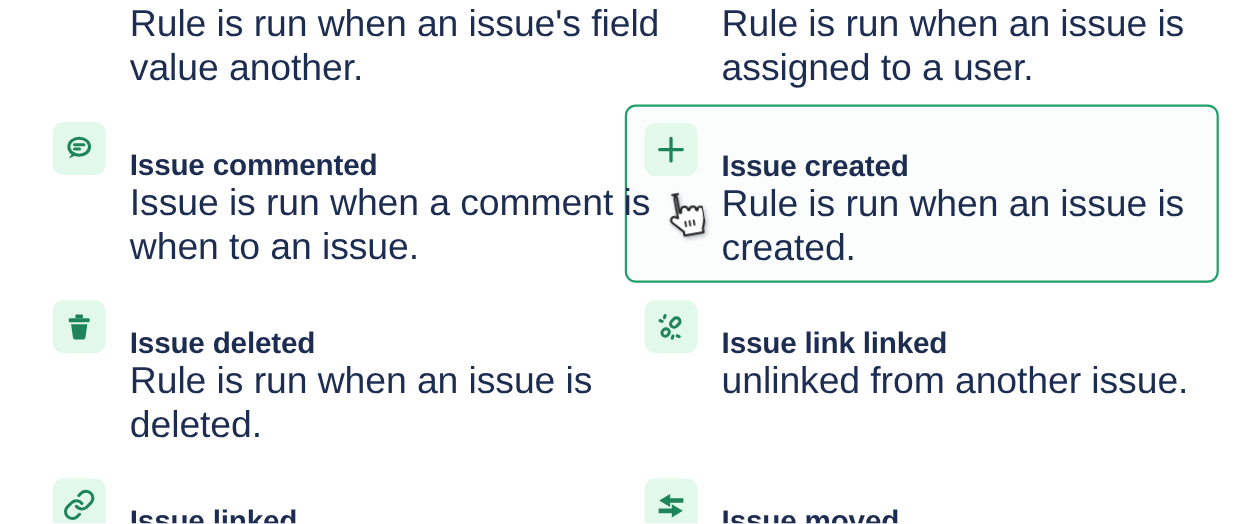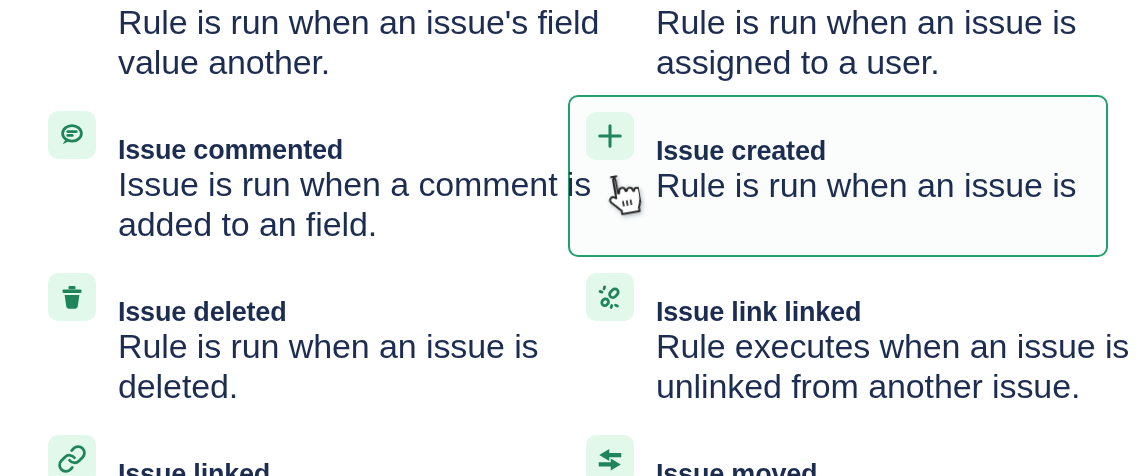--- a/index.html
+++ b/index.html
@@ -69,33 +69,34 @@
       <svg width="30" height="30" viewBox="0 0 24 24">
         <ellipse cx="12" cy="10.7" rx="7.5" ry="6.2" fill="none" stroke="currentColor" stroke-width="2.2"></ellipse>
         <path d="M7.6 14.6 L4.5 19.3 L10.8 16.3 Z" fill="currentColor"></path>
         <line x1="8.6" y1="9.2" x2="15.4" y2="9.2" stroke="currentColor" stroke-width="2.2" stroke-linecap="round"></line>
         <line x1="8.6" y1="12.3" x2="12.2" y2="12.3" stroke="currentColor" stroke-width="2.2" stroke-linecap="round"></line>
       </svg>
     </div>
     <div class="title">Issue commented</div>
     <div class="desc">
       <div>Issue is run when a comment is</div>
-      <div>added to an field.</div>
+      <div>when to an issue.</div>
     </div>
   </div>
 
   <div class="item" style="left:586px;top:112px">
     <div class="tile">
       <svg width="30" height="30" viewBox="0 0 24 24">
         <path d="M12 3.8 V20.2 M3.8 12 H20.2" fill="none" stroke="currentColor" stroke-width="2.4" stroke-linecap="round"></path>
       </svg>
     </div>
     <div class="title">Issue created</div>
     <div class="desc">
       <div>Rule is run when an issue is</div>
+      <div>created.</div>
     </div>
   </div>
 
   <div class="item" style="left:48px;top:273px">
     <div class="tile">
       <svg width="30" height="30" viewBox="0 0 24 24">
         <g fill="currentColor">
           <rect x="9.2" y="3.2" width="5.6" height="2.6" rx="0.9"></rect>
           <rect x="4.4" y="5.9" width="15.2" height="2.8" rx="0.9"></rect>
           <path d="M6.1 10.3 h11.8 l-1.35 9.3 c-0.15 1 -0.99 1.75 -2 1.75 h-5.1 c-1.01 0 -1.85 -0.75 -2 -1.75 z"></path>
@@ -117,21 +118,20 @@
           <rect x="5.3" y="13.8" width="5.6" height="4.8" rx="2.4" transform="rotate(-45 8.1 16.2)"></rect>
           <path d="M7.7 3.9 L7.2 5.5"></path>
           <path d="M4.0 7.5 L5.6 8.1"></path>
           <path d="M16.4 18.6 L18.0 19.2"></path>
           <path d="M12.9 20.4 L13.4 18.8"></path>
         </g>
       </svg>
     </div>
     <div class="title">Issue link linked</div>
     <div class="desc">
-      <div>Rule executes when an issue is</div>
       <div>unlinked from another issue.</div>
     </div>
   </div>
 
   <div class="item" style="left:48px;top:435px">
     <div class="tile">
       <svg width="30" height="30" viewBox="0 0 24 24">
         <g fill="none" stroke="currentColor" stroke-width="2.2" stroke-linecap="round" stroke-linejoin="round">
           <path d="M10 13 a5 5 0 0 0 7.54 0.54 l3 -3 a5 5 0 0 0 -7.07 -7.07 l-1.72 1.71"></path>
           <path d="M14 11 a5 5 0 0 0 -7.54 -0.54 l-3 3 a5 5 0 0 0 7.07 7.07 l1.71 -1.71"></path>

